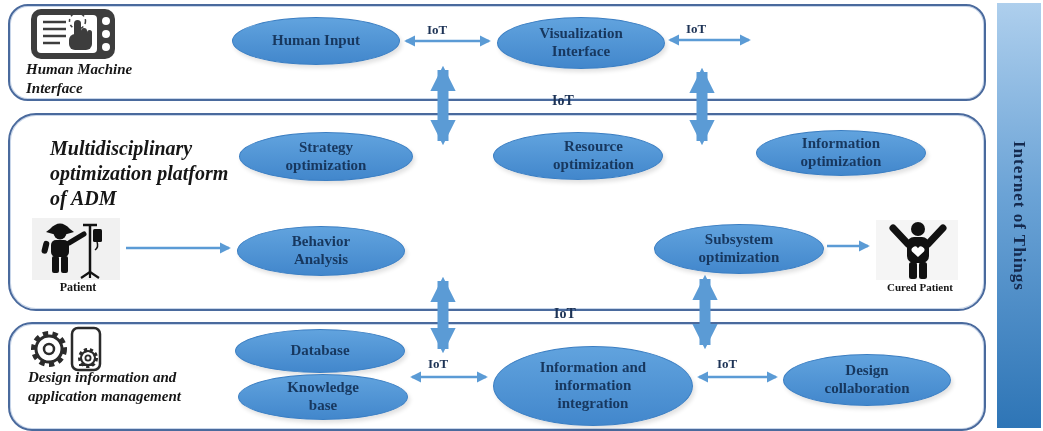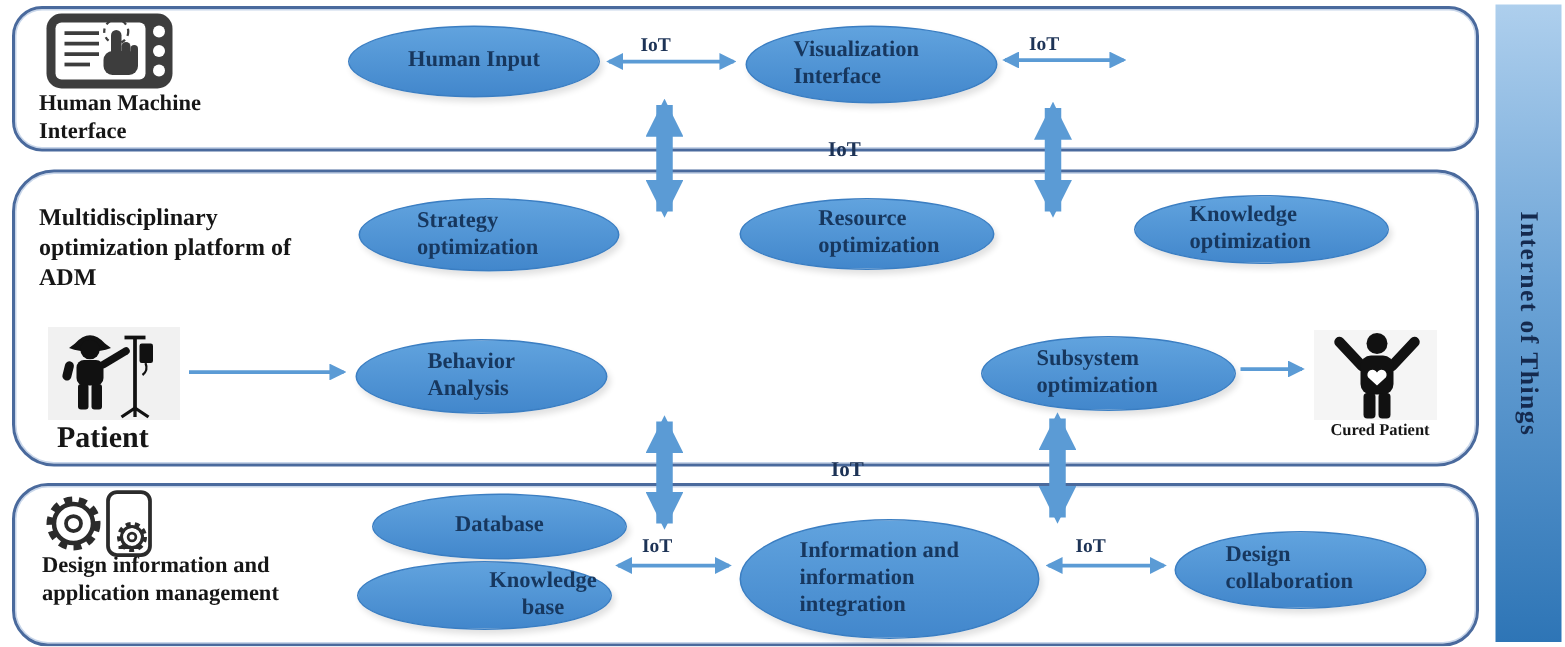--- a/index.html
+++ b/index.html
@@ -5,38 +5,38 @@
   html,body{margin:0;padding:0;background:#fff;}
   #canvas{
     position:relative;width:1043px;height:431px;background:#ffffff;overflow:hidden;
     font-family:"Liberation Serif",serif;
   }
   .section-box{
     position:absolute;background:#ffffff;border:2px solid #4a6a9d;border-radius:24px;
     box-shadow:inset 0 0 0 1px #c8d6ea;
   }
   .section-title{
-    position:absolute;color:#161616;font-weight:bold;font-size:15px;line-height:1.25;
+    position:absolute;color:#161616;font-weight:bold;font-size:15px;line-height:1.25;font-style:italic;
   }
   .ellipse{
     position:absolute;border-radius:50%;
     background:linear-gradient(180deg,#61a3de 0%,#4287cc 100%);
     border:1px solid #3b7ec2;
     display:flex;align-items:center;justify-content:center;
     color:#17375e;font-weight:bold;font-size:15px;line-height:1.18;
     box-shadow:2px 3px 4px rgba(0,0,0,0.12);
   }
-  .ellipse .lab{text-align:left;}
+  .ellipse .lab{text-align:center;}
   .ellipse .lab.ctr{text-align:center;}
   .iot-label{
     position:absolute;color:#1d3356;font-weight:bold;font-size:13px;width:40px;
   }
   .iot-label.gap{font-size:14px;width:46px;}
   .actor-label{
-    position:absolute;color:#161616;font-weight:bold;font-size:20px;line-height:1.15;
+    position:absolute;color:#161616;font-weight:bold;font-size:12px;line-height:1.15;text-align:center;
   }
   .icon-wrap{position:absolute;}
   .actor-bg{position:absolute;background:#f1f1f1;}
   #iot-bar{
     position:absolute;left:997px;top:3px;width:44px;height:425px;
     background:linear-gradient(180deg,#aecfed 0%,#6ba3d6 45%,#2e75b6 100%);
     display:flex;align-items:center;justify-content:center;
   }
   #iot-bar .bar-text{
     writing-mode:vertical-rl;color:#152a4e;font-weight:bold;font-size:17px;letter-spacing:1px;
@@ -47,21 +47,21 @@
 </head>
 <body>
 
 <div id="canvas">
 
   <div class="section-box" style="left:8px;top:4px;width:974px;height:93px;border-radius:20px;"></div>
   <div class="section-box" style="left:8px;top:113px;width:974px;height:194px;border-radius:28px;"></div>
   <div class="section-box" style="left:8px;top:322px;width:974px;height:105px;border-radius:24px;"></div>
 
   <div class="section-title" style="left:26px;top:60px;width:160px;">Human Machine Interface</div>
-  <div class="section-title" style="left:26px;top:136px;width:190px;font-size:16px;">Multidisciplinary optimization platform of ADM</div>
+  <div class="section-title" style="left:50px;top:136px;width:190px;font-size:20px;">Multidisciplinary optimization platform of ADM</div>
   <div class="section-title" style="left:28px;top:368px;width:175px;">Design information and application management</div>
 
   <div class="icon-wrap" style="left:30px;top:8px;">
     <svg width="86" height="52" viewBox="0 0 86 52">
       <rect x="1" y="1" width="84" height="50" rx="10" fill="#3d3d3d"></rect>
       <rect x="7" y="7" width="60" height="38" rx="4" fill="#ffffff"></rect>
       <line x1="13" y1="14" x2="36" y2="14" stroke="#3d3d3d" stroke-width="2.5"></line>
       <line x1="13" y1="21" x2="36" y2="21" stroke="#3d3d3d" stroke-width="2.5"></line>
       <line x1="13" y1="28" x2="36" y2="28" stroke="#3d3d3d" stroke-width="2.5"></line>
       <line x1="13" y1="35" x2="30" y2="35" stroke="#3d3d3d" stroke-width="2.5"></line>
@@ -137,33 +137,33 @@
     <span class="lab" style="width:104px;">Visualization Interface</span>
   </div>
 
   <div class="ellipse" style="left:239px;top:132px;width:172px;height:47px;">
     <span class="lab" style="width:96px;">Strategy optimization</span>
   </div>
   <div class="ellipse" style="left:493px;top:132px;width:168px;height:46px;">
     <span class="lab" style="width:96px;margin-left:31px;">Resource optimization</span>
   </div>
   <div class="ellipse" style="left:756px;top:130px;width:168px;height:44px;">
-    <span class="lab" style="width:96px;">Knowledge optimization</span>
+    <span class="lab" style="width:96px;">Information optimization</span>
   </div>
   <div class="ellipse" style="left:237px;top:226px;width:166px;height:48px;">
     <span class="lab" style="width:72px;">Behavior Analysis</span>
   </div>
   <div class="ellipse" style="left:654px;top:224px;width:168px;height:48px;">
     <span class="lab" style="width:96px;">Subsystem optimization</span>
   </div>
 
-  <div class="ellipse" style="left:248px;top:329px;width:168px;height:42px;">
+  <div class="ellipse" style="left:235px;top:329px;width:168px;height:42px;">
     <span class="lab ctr">Database</span>
   </div>
-  <div class="ellipse" style="left:238px;top:374px;width:168px;height:44px;justify-content:flex-end;">
+  <div class="ellipse" style="left:238px;top:374px;width:168px;height:44px;">
     <span class="lab ctr" style="width:90px;">Knowledge base</span>
   </div>
   <div class="ellipse" style="left:493px;top:346px;width:198px;height:78px;">
     <span class="lab" style="width:120px;">Information and information integration</span>
   </div>
   <div class="ellipse" style="left:783px;top:354px;width:166px;height:50px;">
     <span class="lab" style="width:100px;">Design collaboration</span>
   </div>
 
   <svg class="overlay" width="1043" height="431" viewBox="0 0 1043 431">

